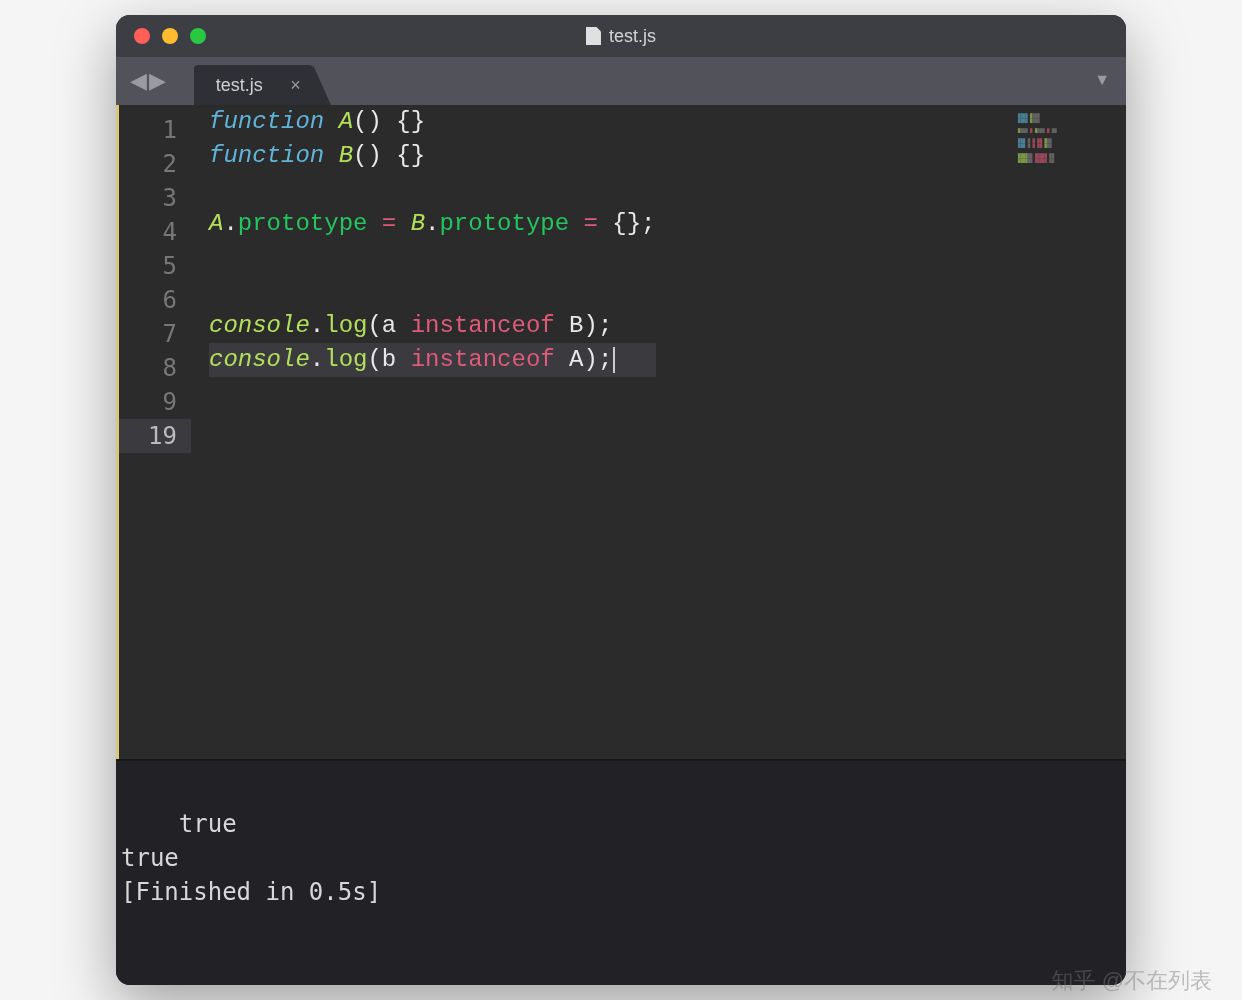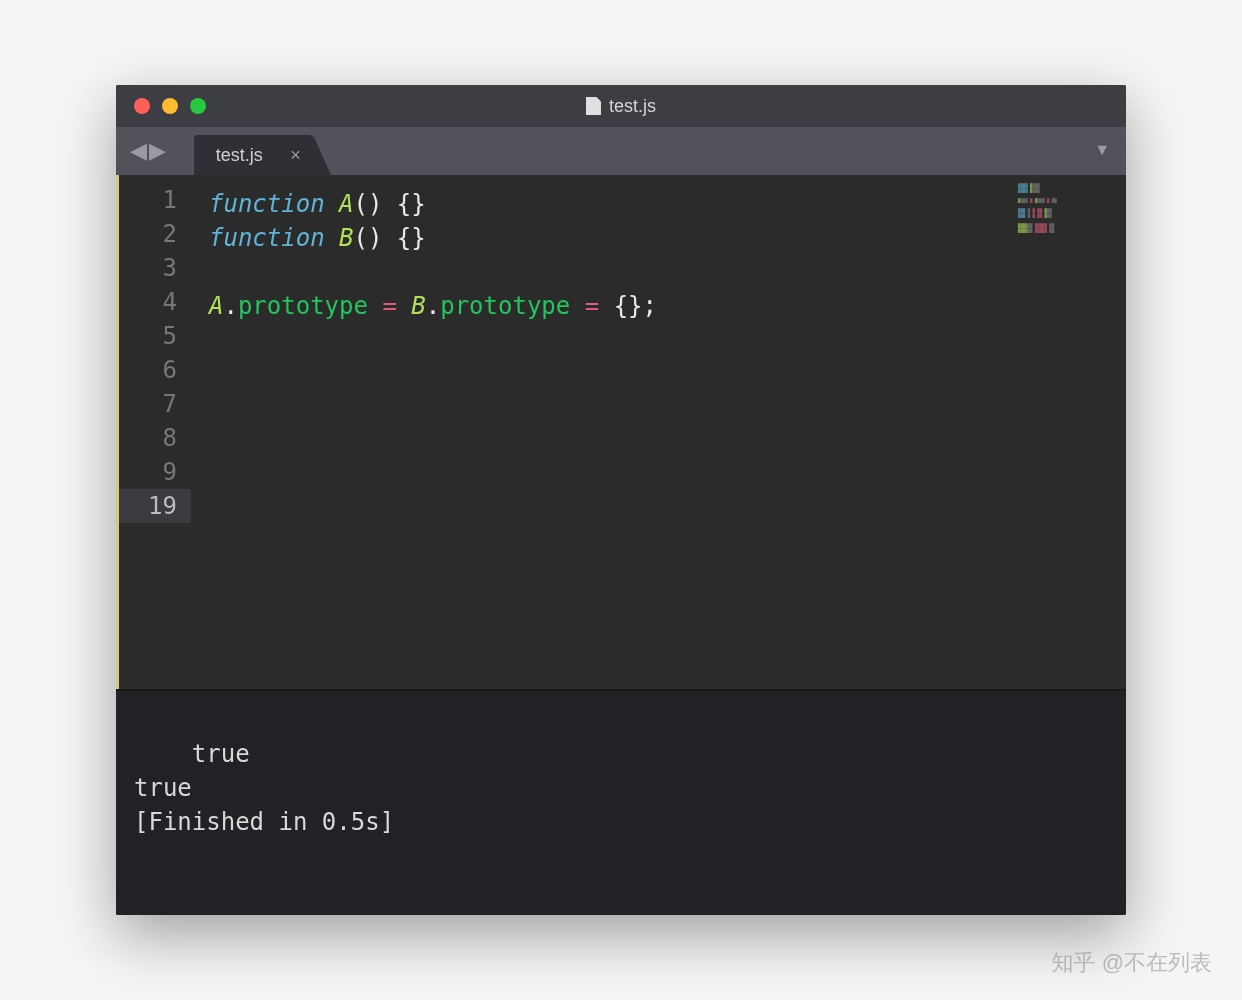--- a/index.html
+++ b/index.html
@@ -8,23 +8,23 @@
   background: #f5f5f5;
   font-family: -apple-system, BlinkMacSystemFont, sans-serif;
   width: 1242px;
   height: 1000px;
   display: flex;
   align-items: center;
   justify-content: center;
 }
 .window {
   width: 1010px;
-  height: 830px;
+  height: 970px;
   background: #2b2b2b;
-  border-radius: 2px;
+  border-radius: 14px;
   overflow: hidden;
   box-shadow: 0 20px 60px rgba(0,0,0,0.35);
   display: flex;
   flex-direction: column;
 }
 .titlebar {
   height: 42px;
   background: #3d3d44;
   display: flex;
   align-items: center;
@@ -124,23 +124,24 @@
 .gutter {
   width: 72px;
   text-align: right;
   color: #777;
   padding-top: 8px;
   border-left: 3px solid #d8c97a;
 }
 .gutter div { padding-right: 14px; }
 .gutter .active { background: #3a3a3f; color:#bbb; }
 .code {
-  padding-top: 12px;
+  padding-top: 0;
   padding-left: 18px;
   color: #e8e8e8;
+  font-family: Liberation Mono, monospace;
 }
 .code .line { white-space: pre; }
 .code .line.active { background: #3a3a3f; }
 .kw { color: #5fb4d8; font-style: italic; }
 .fn { color: #b3e05a; font-style: italic; }
 .id { color: #b3e05a; }
 .op { color: #e05a7a; }
 .prop { color: #22c55e; }
 .var { color: #e8e8e8; }
 .p { color: #e8e8e8; }
@@ -164,27 +165,27 @@
 .minimap .ml { white-space: pre; }
 .m-kw{color:#5fb4d8;} .m-fn{color:#b3e05a;} .m-op{color:#e05a7a;}
 .console {
   height: 200px;
   background: #222226;
   border-top: 2px solid #181818;
   color: #d8d8d8;
   font-family: "Consolas","Menlo","Monaco",monospace;
   font-size: 24px;
   line-height: 34px;
-  padding: 12px 18px;
+  padding: 12px 5px;
   white-space: pre;
 }
 .watermark {
   position: fixed;
   right: 30px;
-  bottom: 22px;
+  bottom: 4px;
   color: rgba(120,120,120,0.45);
   font-size: 22px;
   font-family: sans-serif;
 }
 </style>
 </head>
 <body>
 
 <div class="window">
   <div class="titlebar">
@@ -224,20 +225,22 @@
         <div>9</div>
         <div class="active">19</div>
       </div>
     <div class="code" id="code">
         <div class="line"><span class="kw">function </span><span class="fn">A</span><span class="p">() {}</span></div>
         <div class="line"><span class="kw">function </span><span class="fn">B</span><span class="p">() {}</span></div>
         <div class="line">&nbsp;</div>
         <div class="line"><span class="fn">A</span><span class="p">.</span><span class="prop">prototype</span><span class="op"> = </span><span class="fn">B</span><span class="p">.</span><span class="prop">prototype</span><span class="op"> = </span><span class="p">{};</span></div>
         <div class="line">&nbsp;</div>
         <div class="line">&nbsp;</div>
+        <div class="line"><span class="fn">console</span><span class="p">.</span><span class="id">log</span><span class="p">(a </span><span class="op">instanceof</span><span class="p"> B);</span></div>
+        <div class="line active"><span class="fn">console</span><span class="p">.</span><span class="id">log</span><span class="p">(b </span><span class="op">instanceof</span><span class="p"> A);</span><span class="cursor"></span></div>
       </div>
     <div class="minimap">
       <div class="ml"><span class="m-kw">████</span> <span class="m-fn">█</span>███</div>
       <div class="ml"><span class="m-kw">████</span> <span class="m-fn">█</span>███</div>
       <div class="ml"> </div>
       <div class="ml"><span class="m-fn">█</span>███ <span class="m-op">█</span> <span class="m-fn">█</span>███ <span class="m-op">█</span> ██</div>
       <div class="ml"> </div>
       <div class="ml"><span class="m-kw">███</span> █ <span class="m-op">█ ██</span> <span class="m-fn">█</span>██</div>
       <div class="ml"><span class="m-kw">███</span> █ <span class="m-op">█ ██</span> <span class="m-fn">█</span>██</div>
       <div class="ml"> </div>

